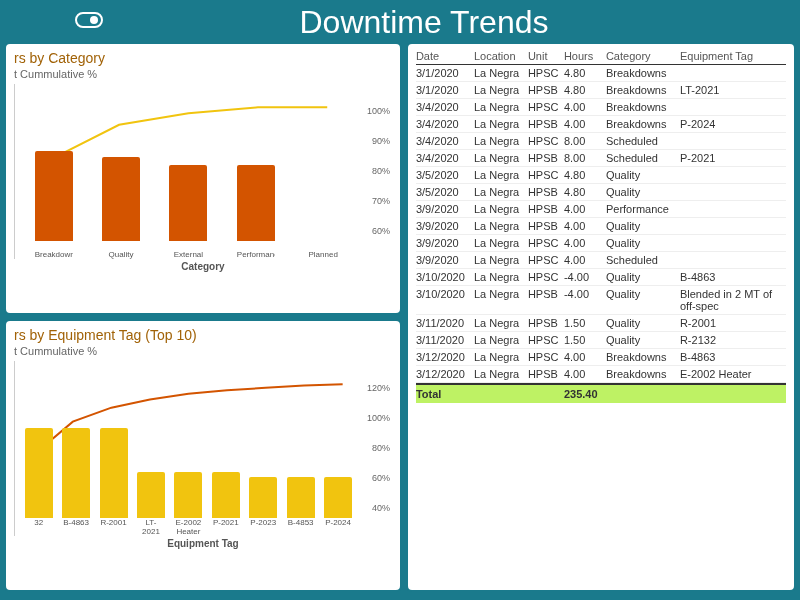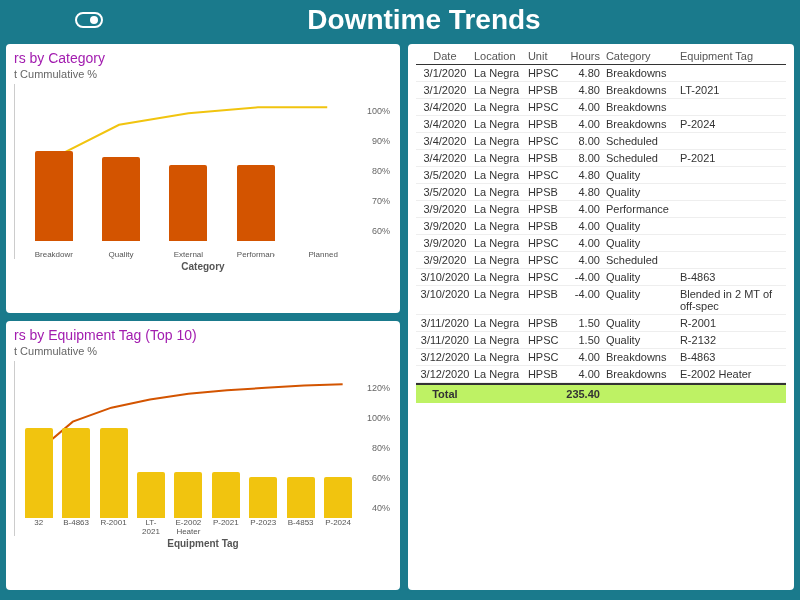--- a/index.html
+++ b/index.html
@@ -1,45 +1,45 @@
 <!DOCTYPE html>
 <html><head>
   <meta charset="utf-8">
   <style>
     * { margin: 0; padding: 0; box-sizing: border-box; }
     body { font-family: 'Segoe UI', Arial, sans-serif; background: #1a7a8c; width: 800px; height: 600px; overflow: hidden; }
     .header { background: #1a7a8c; color: #fff; padding: 4px 0; text-align: center; position: relative; height: 42px; }
-    .header-title { font-size: 28px; font-weight: 700; padding-left: 48px; }
+    .header-title { font-size: 32px; font-weight: 400; padding-left: 48px; }
     .toggle-icon { position: absolute; left: 75px; top: 12px; width: 28px; height: 16px; border: 2px solid #fff; border-radius: 10px; display: flex; align-items: center; }
     .toggle-icon::after { content: ''; width: 8px; height: 8px; background: #fff; border-radius: 50%; margin-left: 13px; }
     .content { display: flex; gap: 4px; padding: 0 4px 4px; height: 554px; }
     .left-col { width: 400px; display: flex; flex-direction: column; gap: 4px; }
     .panel { background: #fff; border: 2px solid #1a7a8c; border-radius: 6px; padding: 6px 8px; overflow: hidden; }
     .panel-left { flex: 1; position: relative; }
     .panel-right { width: 392px; display: flex; flex-direction: column; }
-    .chart-title { font-size: 14px; color: #a21caf; margin-bottom: 2px; }
+    .chart-title { font-size: 14px; color: #a16207; margin-bottom: 2px; }
     .chart-subtitle { font-size: 11px; color: #666; margin-bottom: 4px; }
     .chart-area { position: relative; height: 175px; display: flex; }
     .chart-plot { flex: 1; position: relative; border-left: 1px solid #ccc; }
     .y-axis-right { width: 30px; position: relative; font-size: 9px; color: #666; }
     .y-tick { position: absolute; right: 2px; transform: translateY(-50%); }
     .bars { position: absolute; bottom: 18px; left: 0; right: 0; height: 140px; display: flex; align-items: flex-end; justify-content: space-around; padding: 0 5px; }
     .bar { width: 38px; border-radius: 2px 2px 0 0; }
     .bar-labels { position: absolute; bottom: 0; left: 0; right: 0; display: flex; justify-content: space-around; font-size: 8px; color: #555; padding: 0 5px; }
     .bar-labels span { width: 38px; text-align: center; overflow: hidden; }
     .x-axis-title { text-align: center; font-size: 10px; color: #555; font-weight: bold; margin-top: 2px; }
     .line-svg { position: absolute; top: 0; left: 0; right: 0; bottom: 18px; width: 100%; height: 140px; pointer-events: none; }
     .detail-title { text-align: center; font-size: 18px; font-weight: 400; color: #333; padding: 4px 0 6px; }
     .detail-table { flex: 1; overflow: hidden; font-size: 11px; color: #333; }
     .detail-header { display: flex; font-size: 11px; color: #555; border-bottom: 1px solid #333; padding-bottom: 2px; }
     .detail-row { display: flex; padding: 2px 0; border-bottom: 1px solid #eee; }
-    .col-date { width: 58px; text-align: center; }
+    .col-date { width: 58px; }
     .col-loc { width: 54px; }
     .col-unit { width: 36px; }
-    .col-hours { width: 42px; text-align: right; padding-right: 6px; }
+    .col-hours { width: 42px; padding-right: 6px; }
     .col-cat { width: 74px; }
     .col-tag { flex: 1; }
     .detail-total { display: flex; background: #bef264; font-weight: bold; padding: 3px 0; border-top: 2px solid #333; }
   </style>
 </head>
 <body>
 
 <div class="header">
   <div class="toggle-icon"></div>
   <div class="header-title">Downtime Trends</div>

